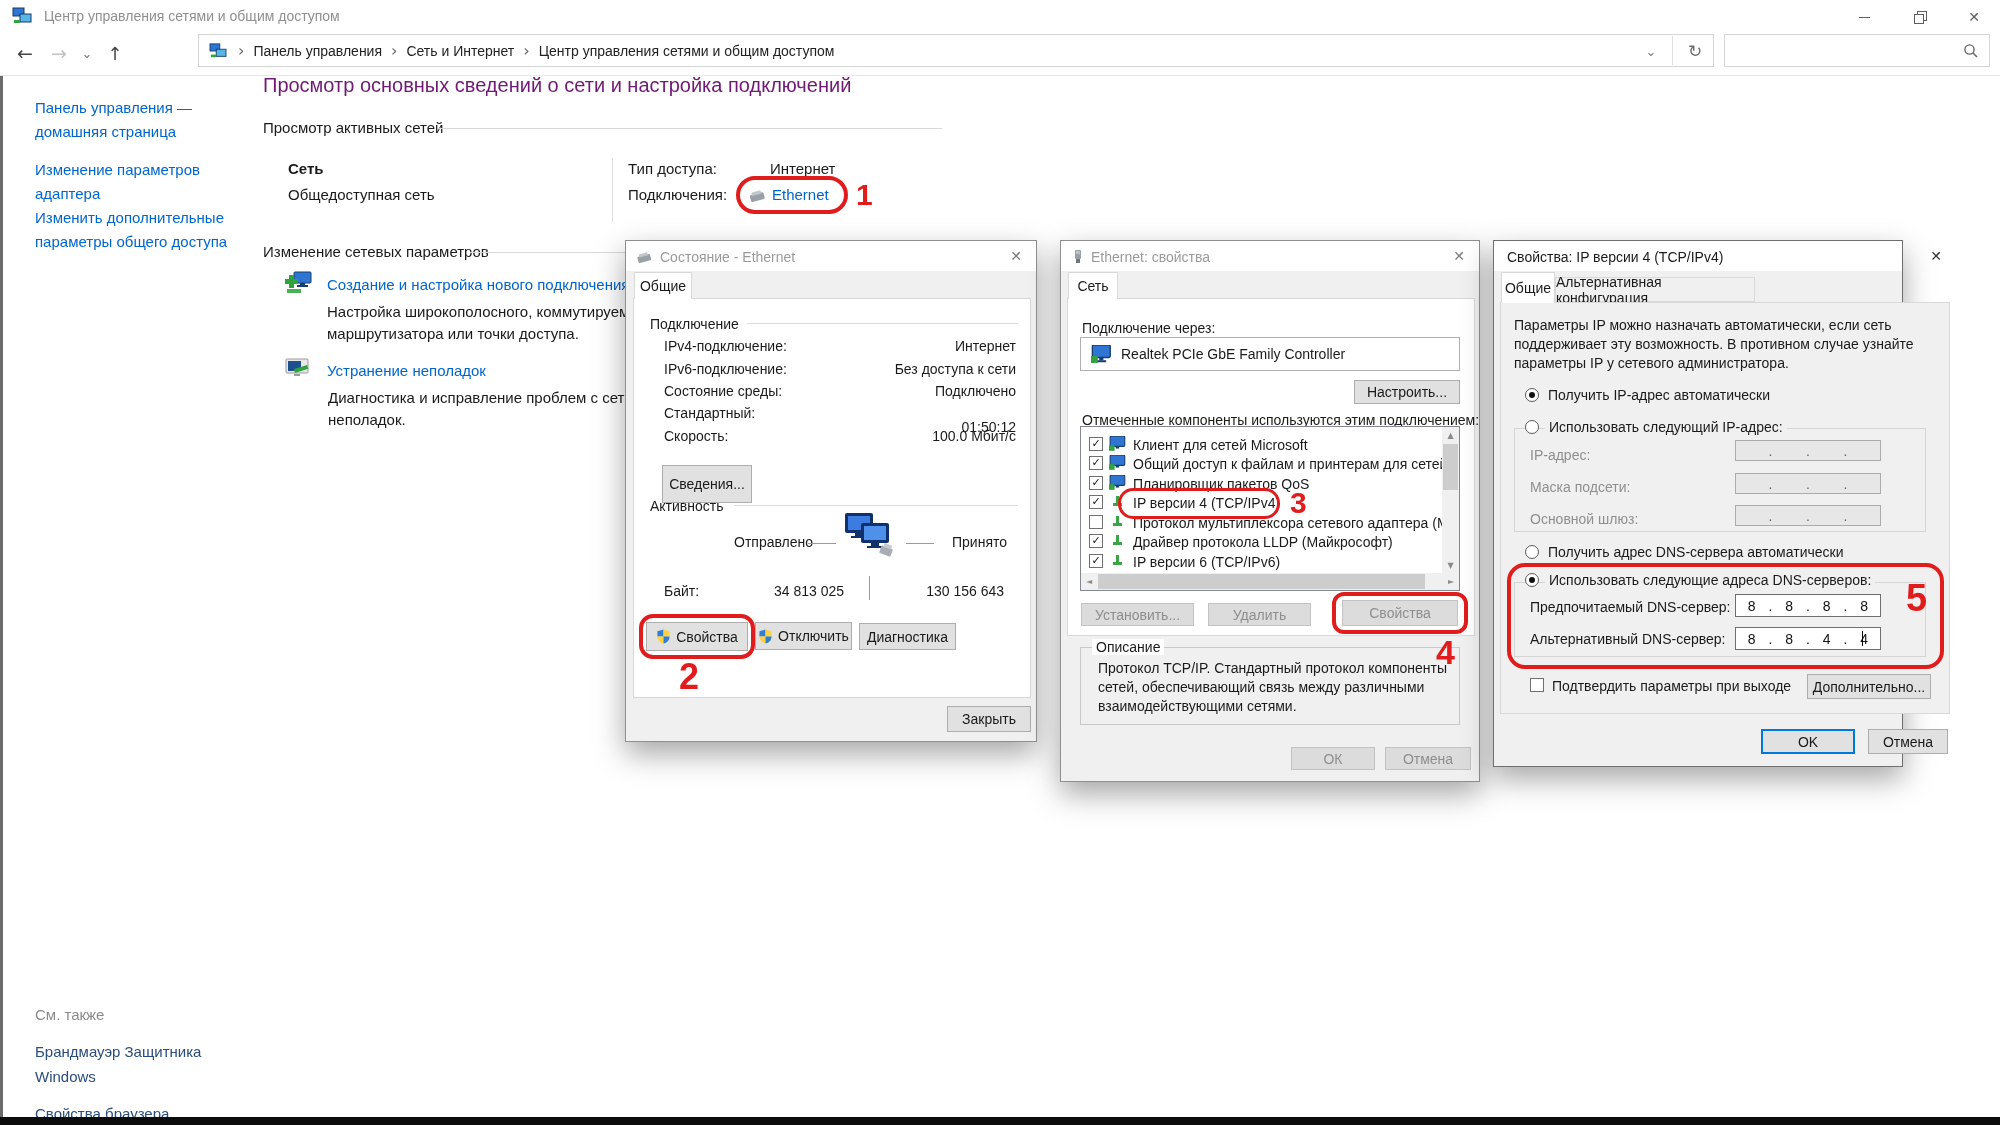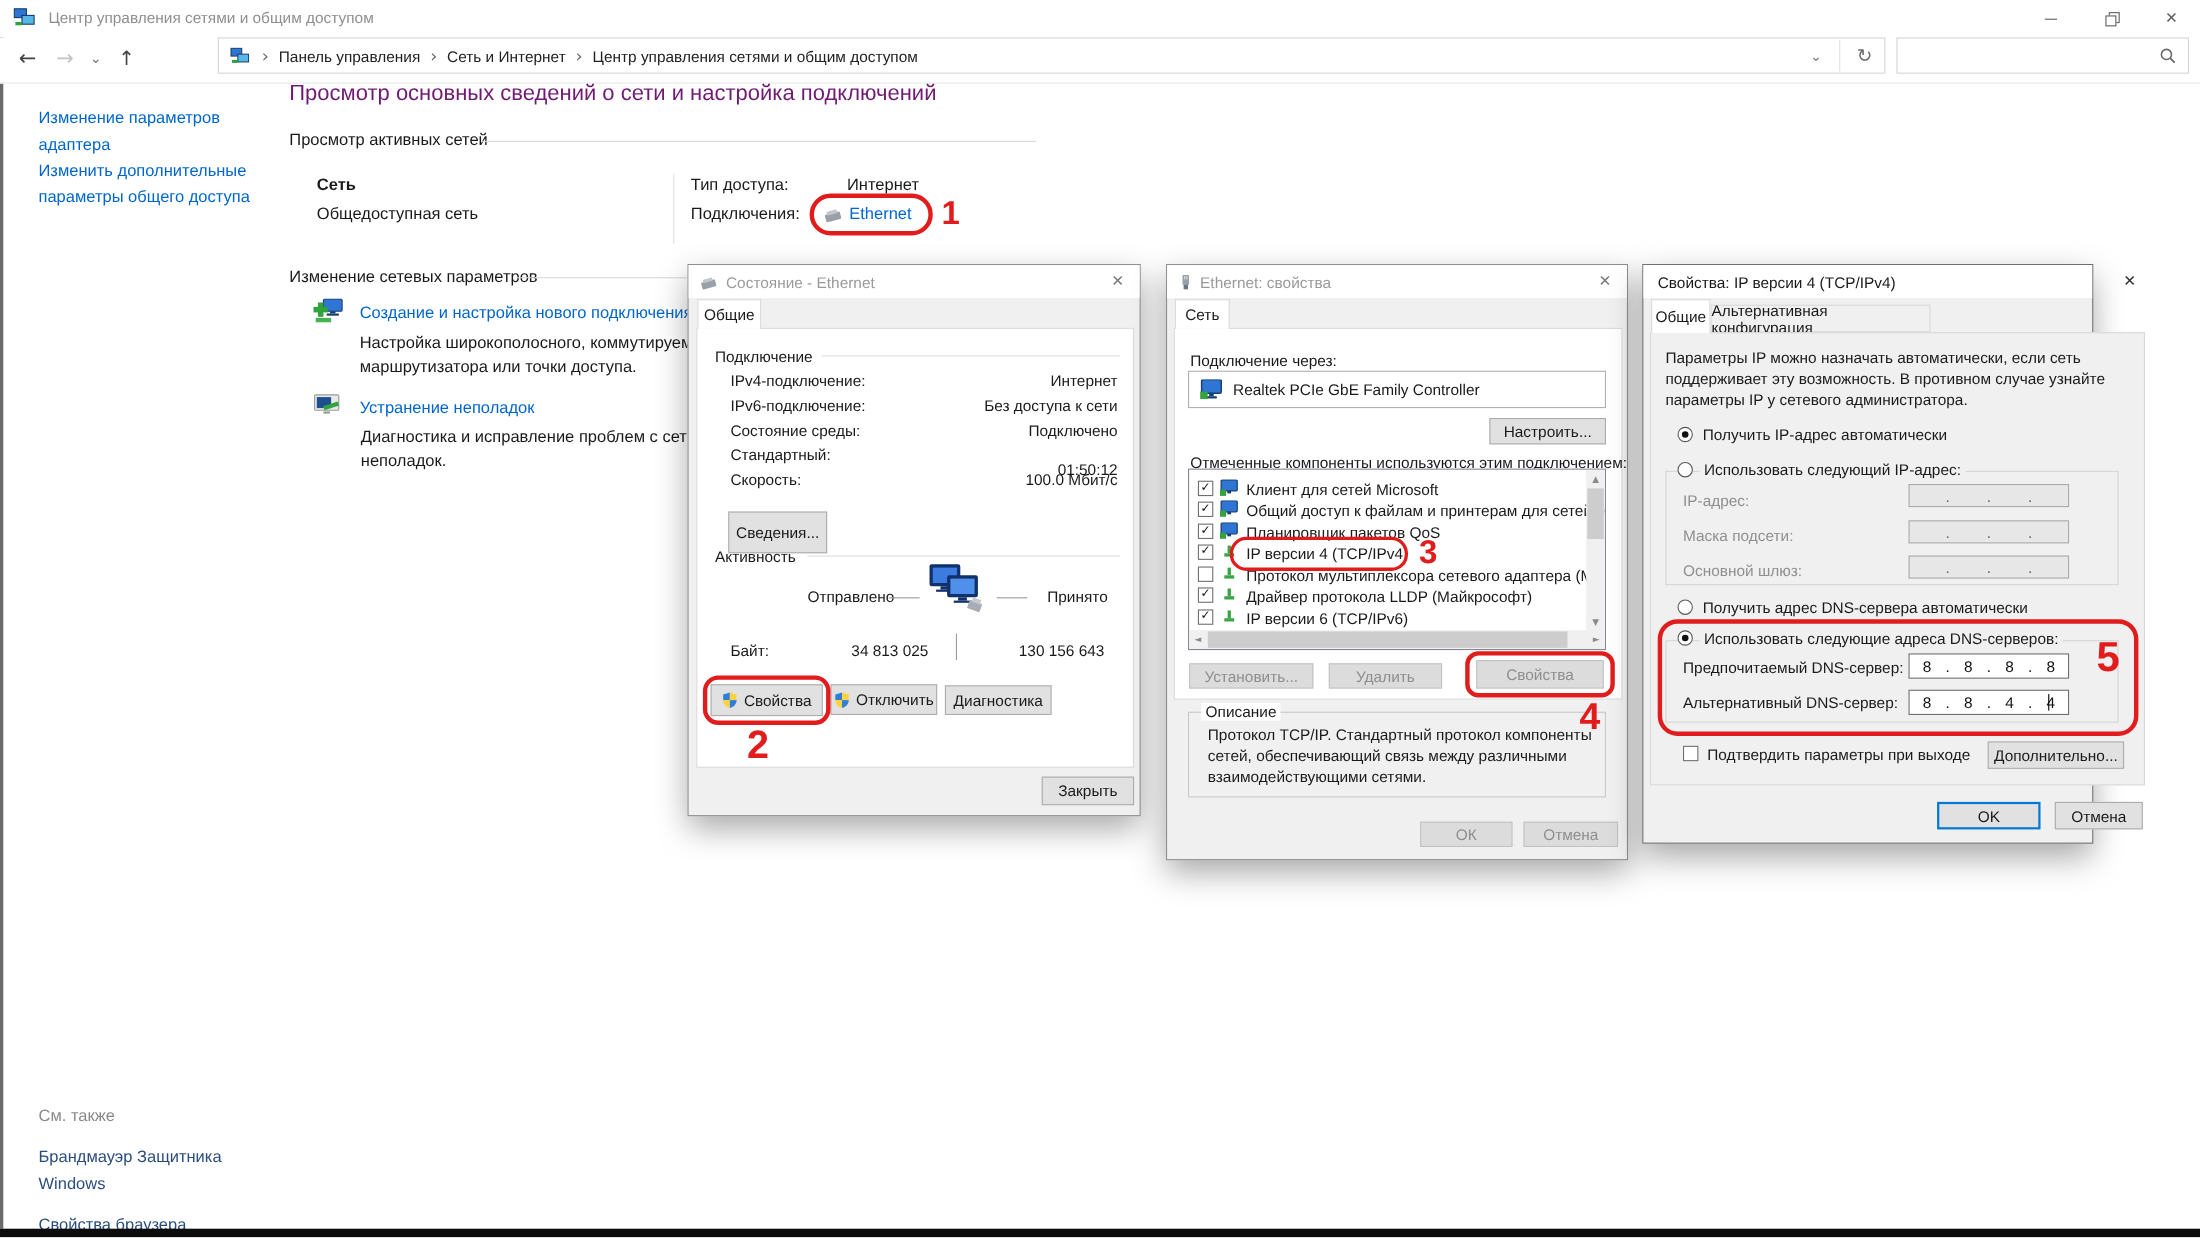--- a/index.html
+++ b/index.html
@@ -115,20 +115,24 @@
         <svg width="16" height="16" viewBox="0 0 16 16">
             <circle cx="6.5" cy="6.5" r="4.6" fill="none" stroke="#666" stroke-width="1.4"></circle>
             <line x1="10" y1="10" x2="14" y2="14" stroke="#666" stroke-width="1.6"></line>
           </svg>
       </span>
     </div>
     <div class="abs" style="left:0;top:41px;width:2000px;height:1px;background:#e8e8e8"></div>
   </div>
 
   <div class="abs" style="left:35px;top:96px;width:240px;font-size:15px;line-height:24px">
+    <div class="link" style="margin-bottom:14px">
+      <span>Панель управления —</span><br>
+      <span>домашняя страница</span>
+    </div>
     <div class="link" style="margin-bottom:0">
       <span>Изменение параметров</span><br>
       <span>адаптера</span>
     </div>
     <div class="link">
       <span>Изменить дополнительные</span><br>
       <span>параметры общего доступа</span>
     </div>
   </div>
 

